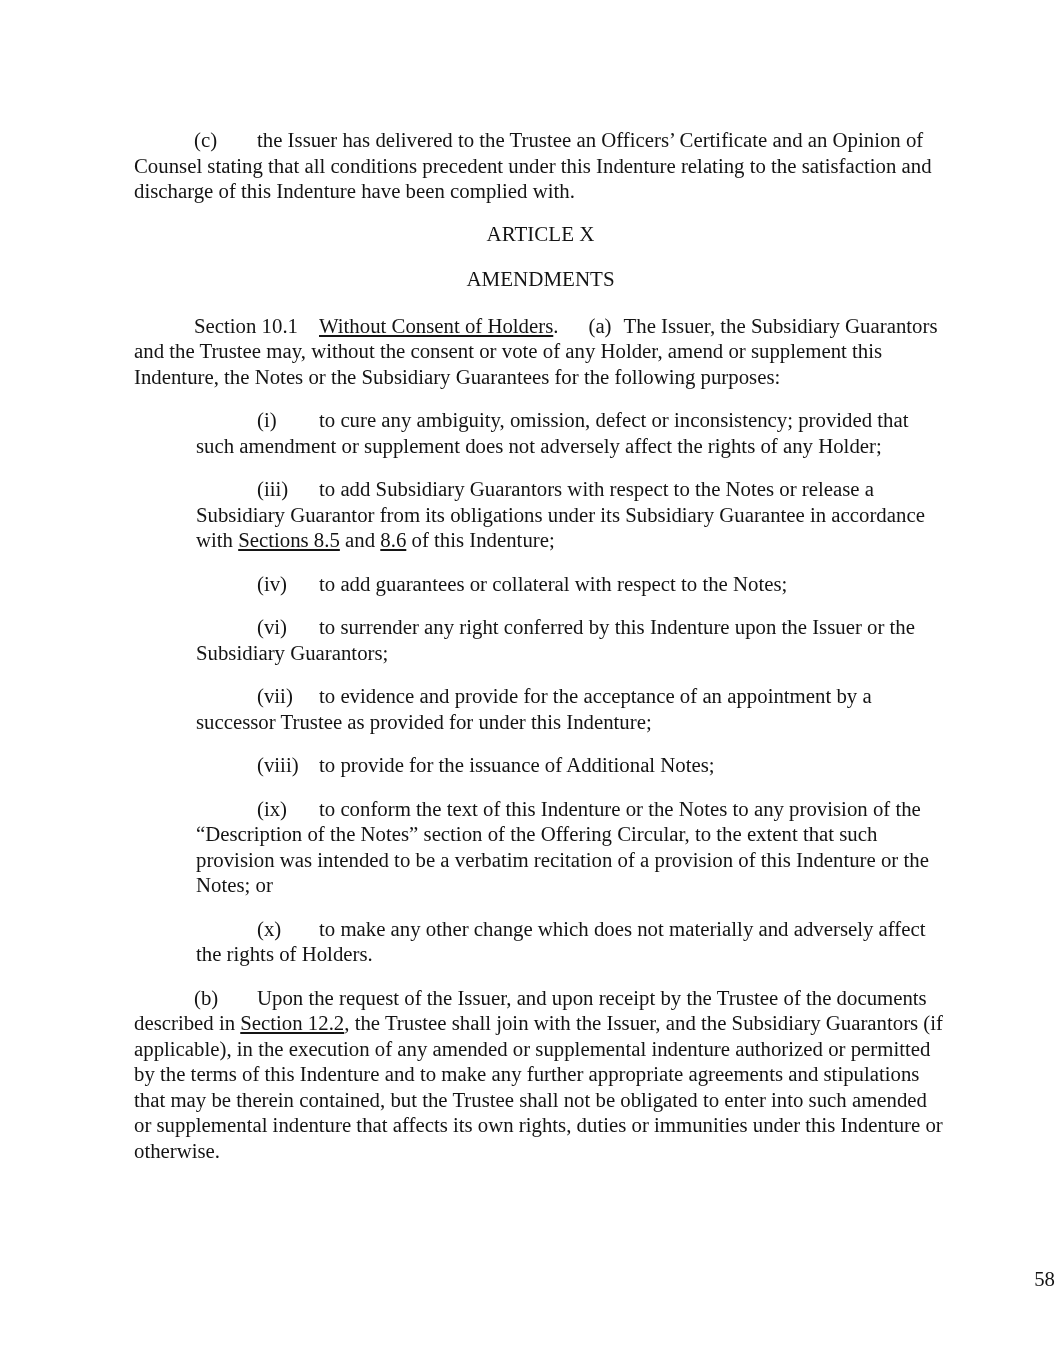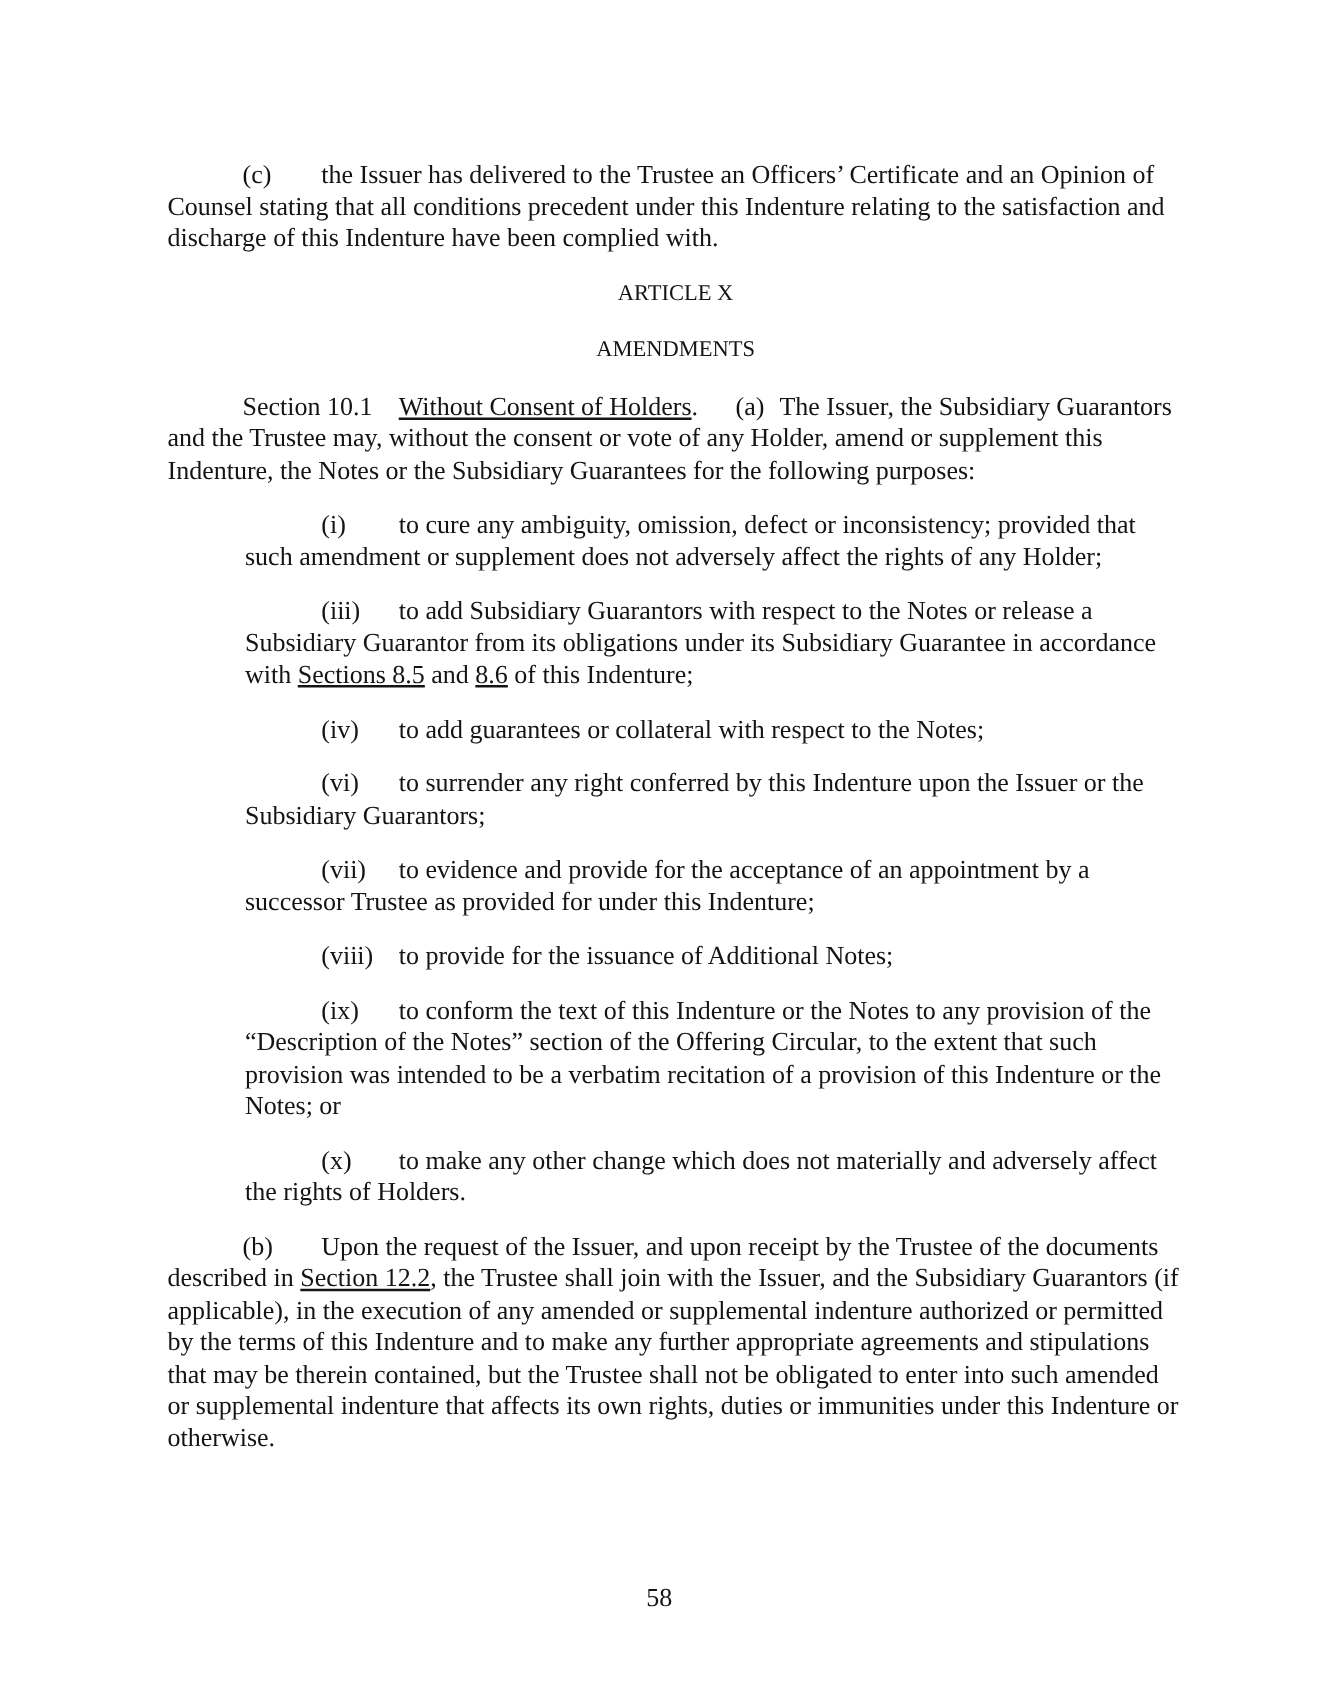--- a/index.html
+++ b/index.html
@@ -19,38 +19,38 @@
     left: 114px;
     top: 127px;
     width: 813px;
     text-align: left;
     margin-left: 20px;
   }
   p { margin: 0 0 18px 0; }
   .heading {
     text-align: center;
     font-weight: normal;
-    font-size: 18px;
+    font-size: 21px;
     margin: 0 0 20px 0;
   }
   .body-para { text-indent: 60px; }
   .item { margin-left: 62px; text-indent: 61px; }
   .plabel { display: inline-block; width: 63px; text-indent: 0; }
   .seclabel { display: inline-block; width: 125px; text-indent: 0; }
   .ilabel { display: inline-block; width: 62px; text-indent: 0; }
   .g30 { display: inline-block; width: 30px; text-indent: 0; }
   .g12 { display: inline-block; width: 12px; text-indent: 0; }
   .u { text-decoration: underline; }
   .i { }
   .page-number {
     position: absolute;
     left: 0;
     right: 0;
     top: 1266px;
-    text-align: center;
+    text-align: right;
   }
 </style>
 </head>
 <body>
 
 <div class="page">
   <div class="content">
 
     <p class="body-para"><span class="plabel">(c)</span><span>the Issuer has delivered to the Trustee an Officers’ Certificate and an Opinion of Counsel stating that all conditions precedent under this Indenture relating to the satisfaction and discharge of this Indenture have been complied with.</span></p>
 

